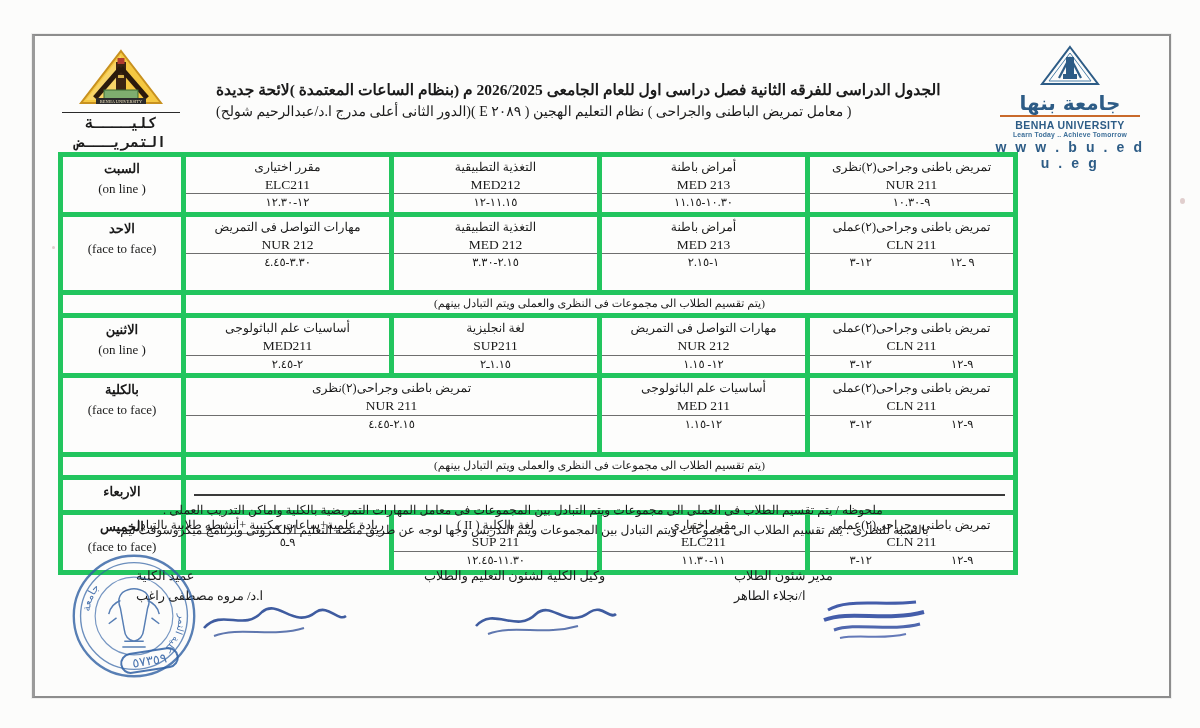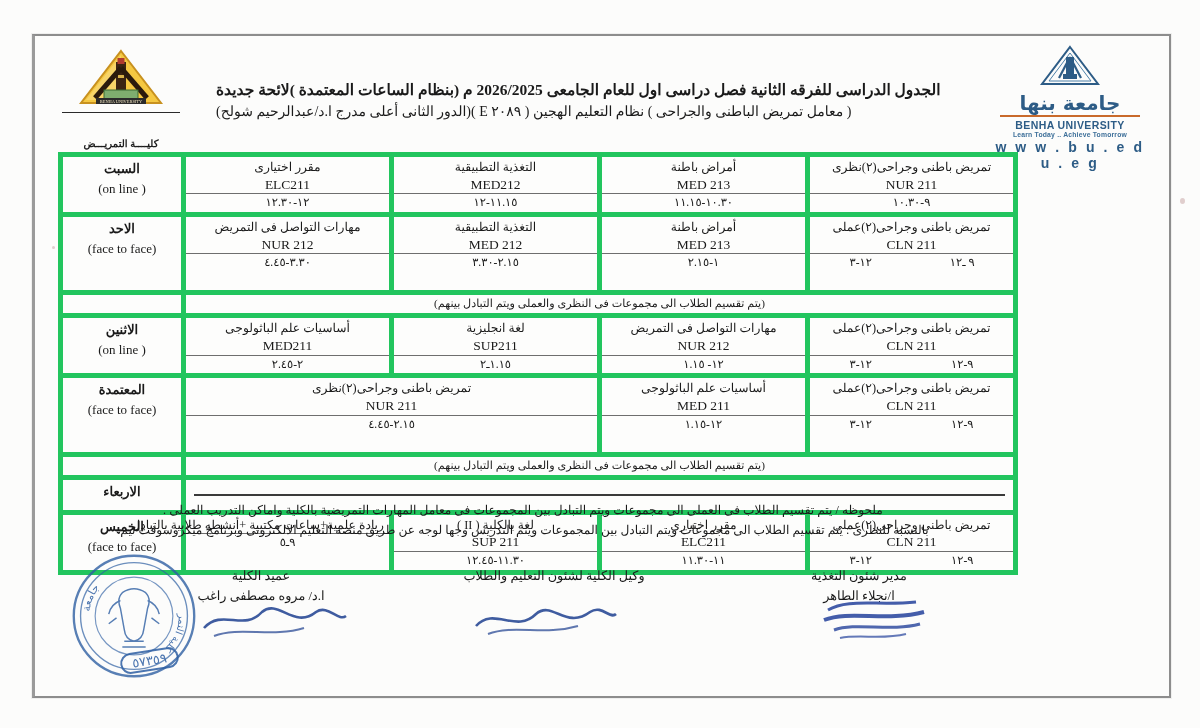--- a/index.html
+++ b/index.html
@@ -21,21 +21,21 @@
   .scan-frame.edge-l{border-left:3px solid #9a9a9a;}
 
   
   .header{position:absolute;left:40px;top:42px;width:1118px;height:105px;}
 
   .logo-left{position:absolute;right:auto;left:22px;top:6px;width:118px;text-align:center;}
   .logo-right{position:absolute;right:8px;top:2px;width:160px;text-align:center;}
 
   .pyr{display:block;margin:0 auto;}
   .nurs-cap{margin-top:2px;border-top:1.4px solid #2a2a2a;padding-top:1px;}
-  .nurs-ar{font-family:Liberation Sans, sans-serif;font-size:10px;font-weight:700;letter-spacing:1px;color:#1c1c1c;margin-top:24px;}
+  .nurs-ar{font-family:Liberation Mono, monospace;font-size:15px;font-weight:700;letter-spacing:1px;color:#1c1c1c;}
   .nurs-en{font-family:"Liberation Serif",serif;font-size:12px;font-weight:700;letter-spacing:.6px;color:#1c1c1c;}
 
   .bu-ar{font-family:"DejaVu Sans",sans-serif;font-size:20px;font-weight:700;color:#2d5c86;letter-spacing:1px;line-height:1;margin-top:1px;}
   .bu-rule{height:1.6px;background:#c96a2b;width:140px;margin:2px auto 2px;}
   .bu-en{font-family:"Liberation Sans",sans-serif;font-size:10.5px;font-weight:700;color:#2d5c86;letter-spacing:.4px;}
   .bu-tag{font-family:"Liberation Sans",sans-serif;font-size:6.8px;font-weight:700;color:#3d6f99;letter-spacing:.2px;}
   .bu-url{font-family:"Liberation Sans",sans-serif;font-size:14px;font-weight:700;color:#2d5c86;letter-spacing:2.6px;margin-top:1px;}
 
   .title-wrap{position:absolute;left:176px;right:176px;top:36px;text-align:left;}
   .title-l1{font-size:15.5px;font-weight:700;line-height:1.5;white-space:nowrap;}
@@ -55,21 +55,21 @@
   .timerow{border-top:1px solid #6e6e6e;text-align:center;font-size:11.5px;padding:1px 0 2px;line-height:1.3;}
   .timerow.two{display:flex;justify-content:space-around;}
   .timerow .t{flex:1;}
   .notewrap{text-align:center;font-size:11.2px;padding:1px 0 2px;line-height:1.35;}
   .strike{margin:14px 8px 14px;border-top:2px solid #3a3a3a;}
 
   
   .notes{position:absolute;left:58px;top:500px;width:930px;text-align:center;}
   .note-line{font-size:12.2px;line-height:1.65;}
   .sigs{position:absolute;left:58px;top:566px;width:930px;height:80px;}
-  .sig{position:absolute;text-align:center;}
+  .sig{position:absolute;text-align:left;}
   .sig-title{font-size:12.8px;line-height:1.6;}
   .sig-name{font-size:12.8px;line-height:1.7;}
   .sig-a{right:4px;width:250px;}
   .sig-b{left:366px;width:260px;}
   .sig-c{left:78px;width:250px;}
 
   
   .seal{position:absolute;left:66px;top:548px;width:136px;height:136px;pointer-events:none;}
   .stampno{position:absolute;left:120px;top:650px;transform:rotate(-9deg);
     font-family:"DejaVu Sans",sans-serif;font-size:13px;color:#2e5fa3;
@@ -268,21 +268,21 @@
             <div class="timerow"><span class="t">١٢-١.١٥</span></div>
           </td>
           <td class="c-sub" colspan="2">
             <div class="cellbox">
               <div class="c-name">تمريض باطنى وجراحى(٢)نظرى</div>
               <div class="c-code">NUR 211</div>
             </div>
             <div class="timerow"><span class="t">٢.١٥-٤.٤٥</span></div>
           </td>
           <td class="c-day">
-            <div class="day-ar">المعتمدة</div>
+            <div class="day-ar">بالكلية</div>
             <div class="day-en">(face to face)</div>
           </td>
         </tr>
         <tr>
           <td colspan="4" style="border-top: none;">
             <div class="notewrap">(يتم تقسيم الطلاب الى مجموعات فى النظرى والعملى ويتم التبادل بينهم)</div>
           </td>
           <td style="border-top: none;"></td>
         </tr>
         <tr>
@@ -334,21 +334,21 @@
       </tbody>
   </table>
 
   <div class="notes">
     <div class="note-line">ملحوظه / يتم تقسيم الطلاب فى العملى الى مجموعات ويتم التبادل بين المجموعات فى معامل المهارات التمريضية بالكلية واماكن التدريب العملى .</div>
     <div class="note-line">بالنسبة للنظرى : يتم تقسيم الطلاب الى مجموعات ويتم التبادل بين المجموعات ويتم التدريس وجها لوجه عن طريق منصه التعليم الالكترونى وبرنامج ميكروسوفت تيم.</div>
   </div>
 
   <div class="sigs">
     <div class="sig sig-a">
-      <div class="sig-title">مدير شئون التغذية</div>
+      <div class="sig-title">مدير شئون الطلاب</div>
       <div class="sig-name">ا/نجلاء الطاهر</div>
     </div>
     <div class="sig sig-b">
       <div class="sig-title">وكيل الكلية لشئون التعليم والطلاب</div>
     </div>
     <div class="sig sig-c">
       <div class="sig-title">عميد الكلية</div>
       <div class="sig-name">ا.د/ مروه مصطفى راغب</div>
     </div>
   </div>

